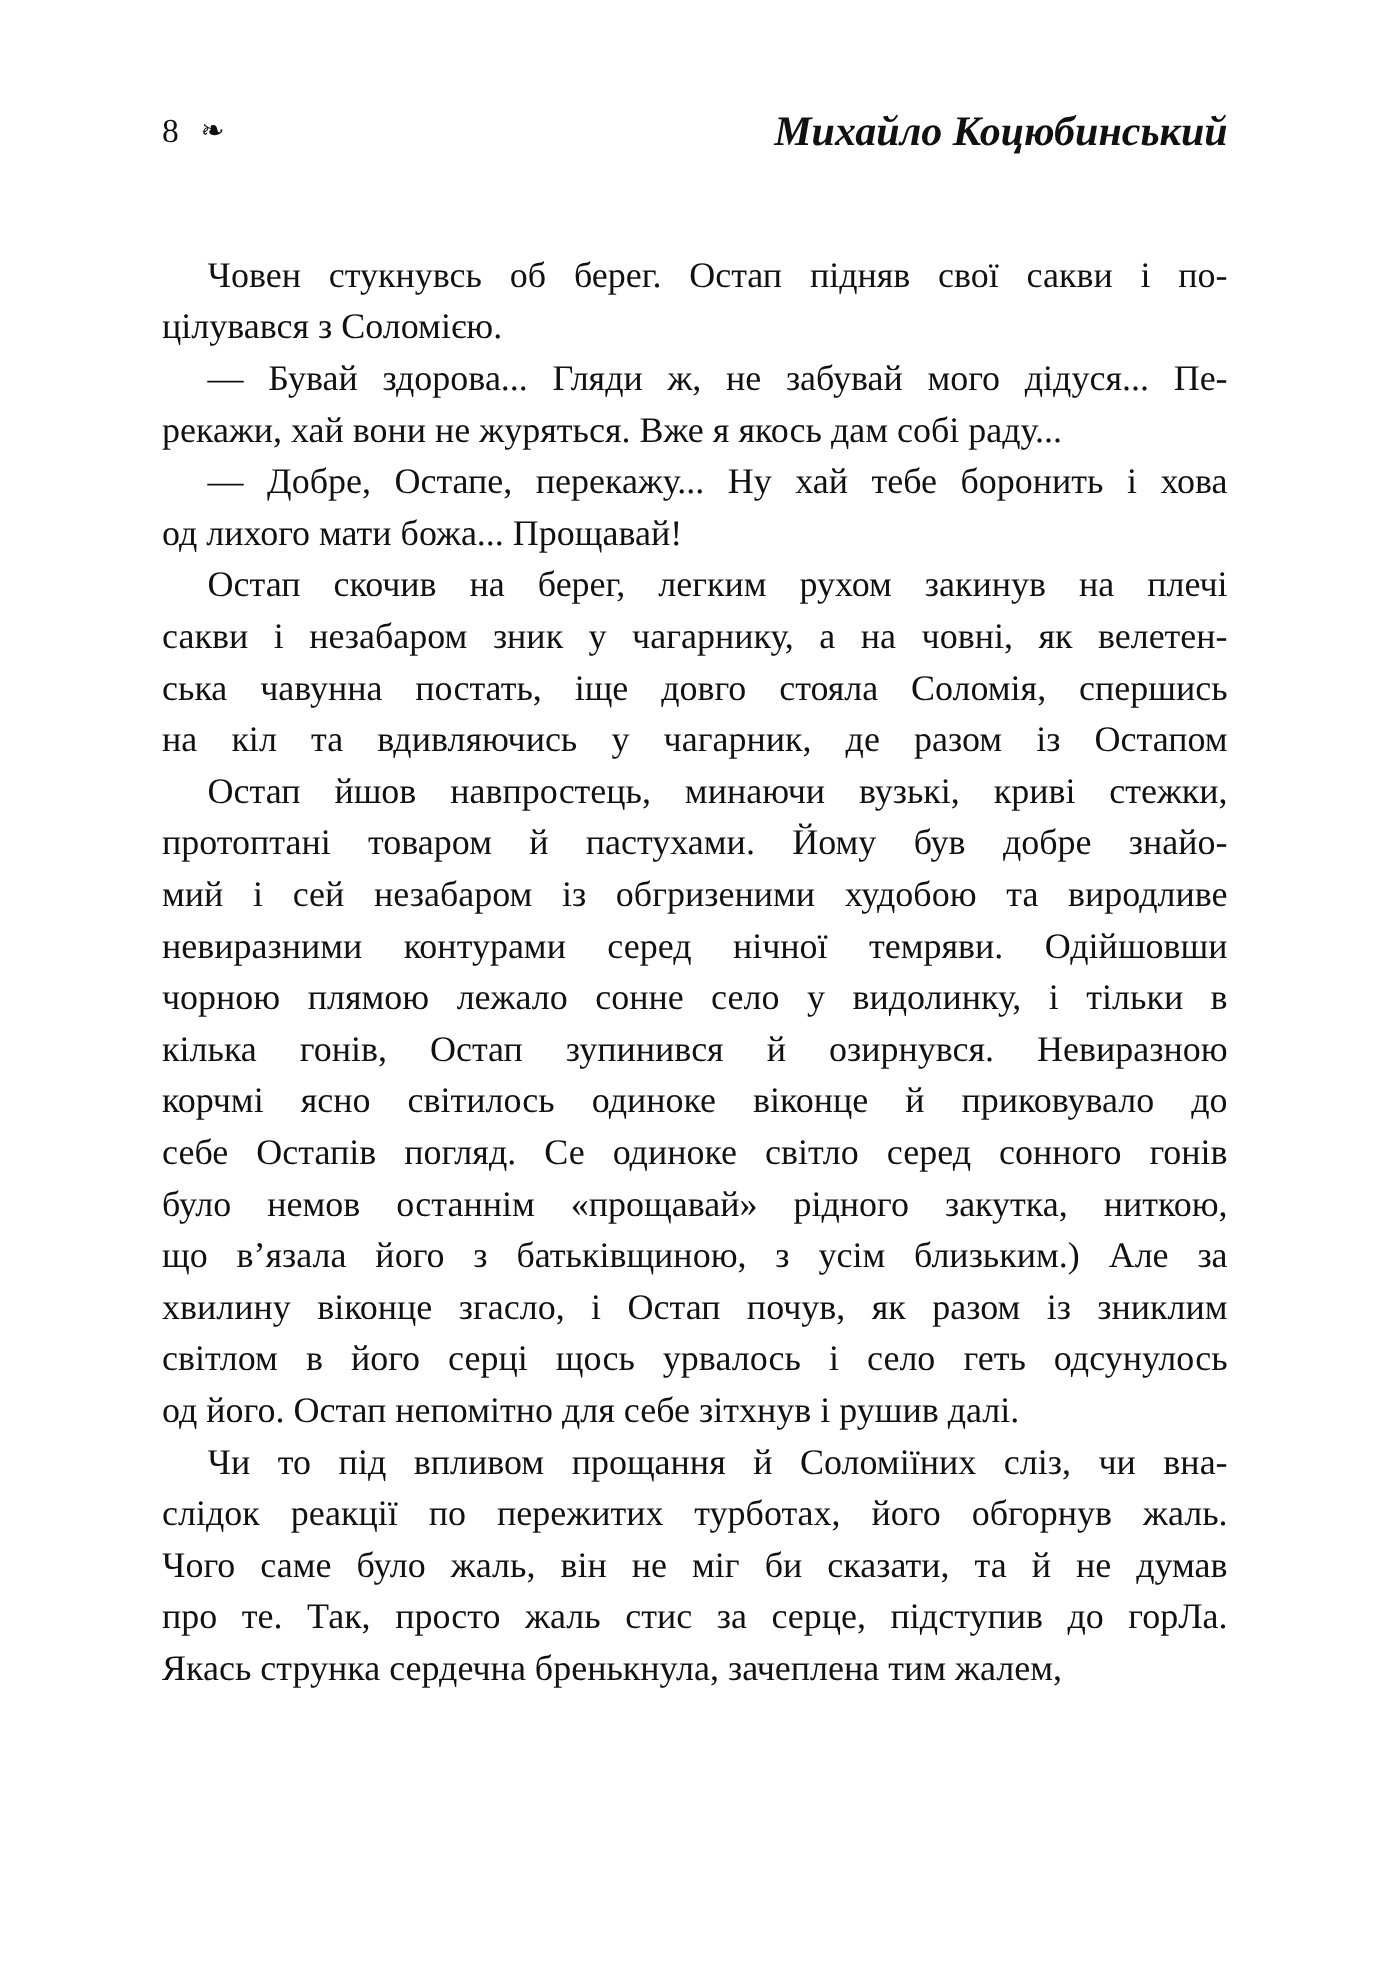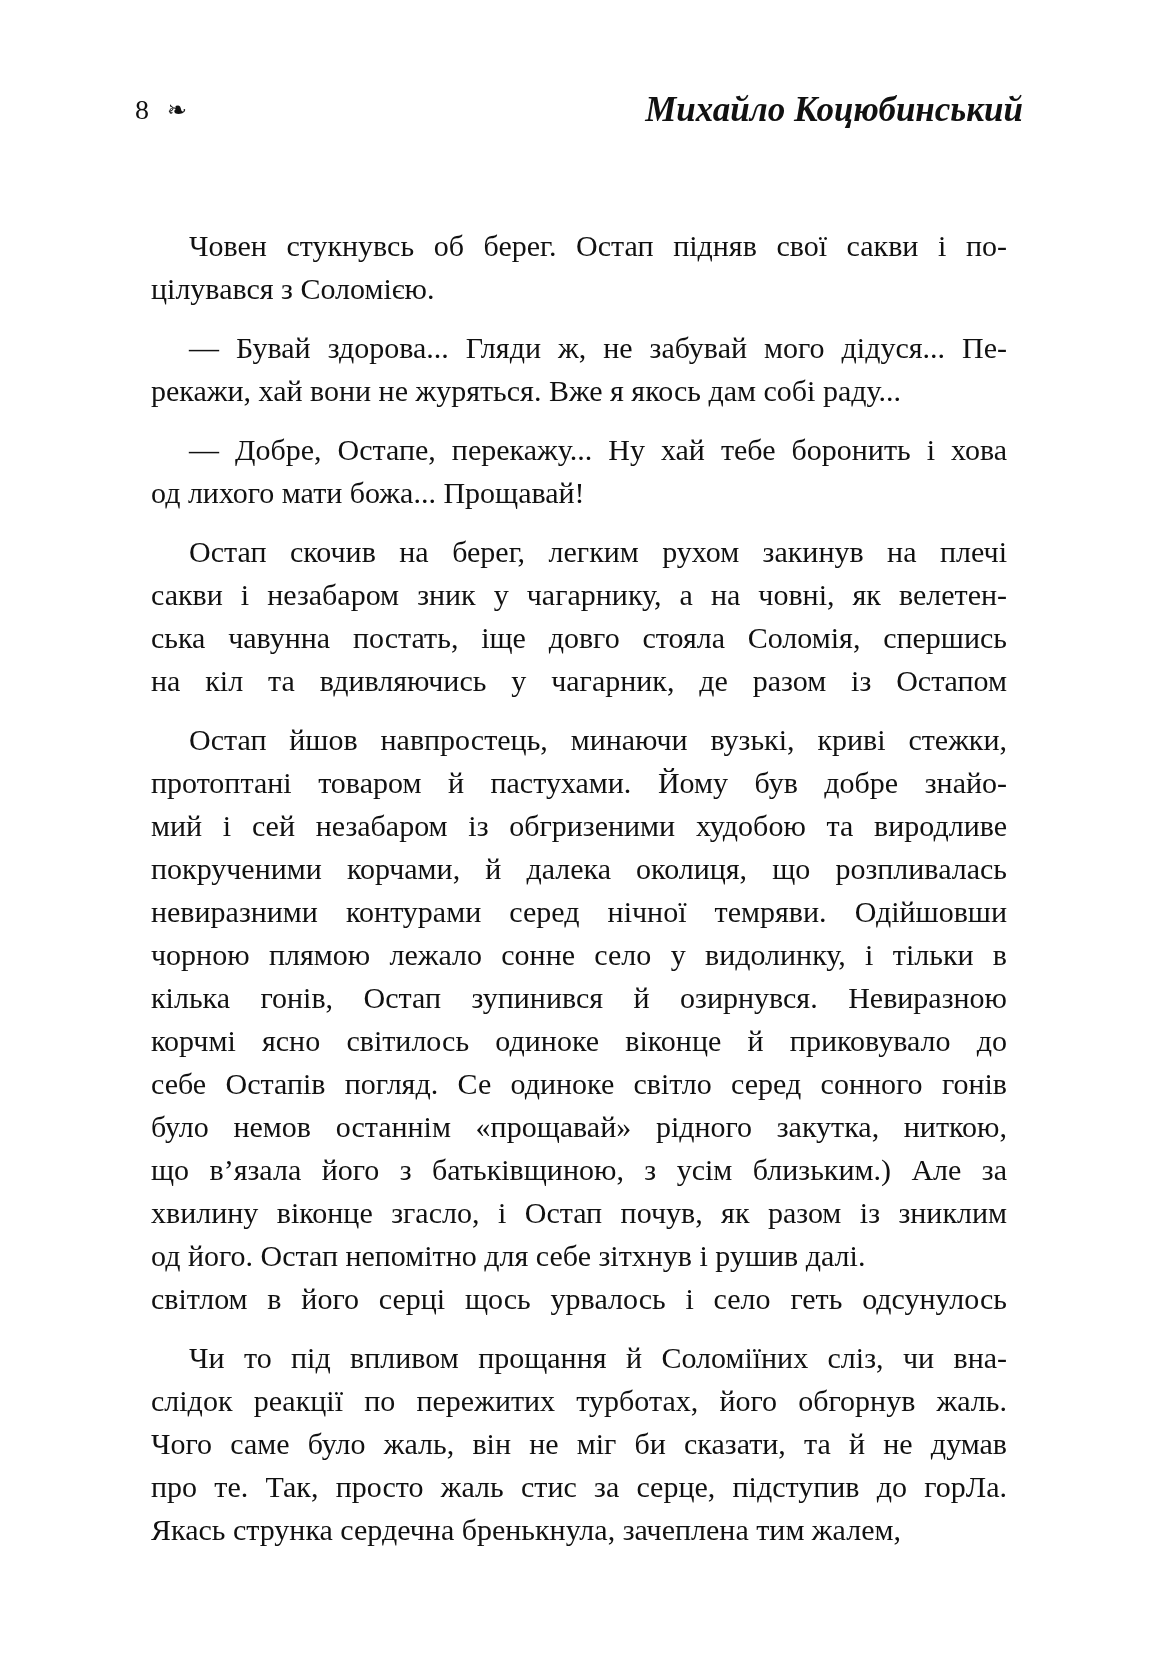--- a/index.html
+++ b/index.html
@@ -50,21 +50,21 @@
   }
   .text-block {
     position: absolute;
     top: 208px;
     left: 135px;
     width: 888px;
     font-size: 30px;
     line-height: 43px;
   }
   .para {
-    margin: 16px;
+    margin: 0;
     padding: 0;
   }
   .line {
     text-align: justify;
     text-align-last: justify;
     white-space: normal;
     height: 43px;
     overflow: visible;
   }
   .line.first {
@@ -102,31 +102,30 @@
       <div class="para">
         <div class="line first">Остап скочив на берег, легким рухом закинув на плечі</div>
         <div class="line">сакви і незабаром зник у чагарнику, а на човні, як велетен-</div>
         <div class="line">ська чавунна постать, іще довго стояла Соломія, спершись</div>
         <div class="line">на кіл та вдивляючись у чагарник, де разом із Остапом</div>
       </div>
       <div class="para">
         <div class="line first">Остап йшов навпростець, минаючи вузькі, криві стежки,</div>
         <div class="line">протоптані товаром й пастухами. Йому був добре знайо-</div>
         <div class="line">мий і сей незабаром із обгризеними худобою та виродливе</div>
-        <div class="line">покрученими корчами, й далека околиця, що розпливалась</div>
         <div class="line">невиразними контурами серед нічної темряви. Одійшовши</div>
         <div class="line">чорною плямою лежало сонне село у видолинку, і тільки в</div>
         <div class="line">кілька гонів, Остап зупинився й озирнувся. Невиразною</div>
         <div class="line">корчмі ясно світилось одиноке віконце й приковувало до</div>
         <div class="line">себе Остапів погляд. Се одиноке світло серед сонного гонів</div>
         <div class="line">було немов останнім «прощавай» рідного закутка, ниткою,</div>
         <div class="line">що в’язала його з батьківщиною, з усім близьким.) Але за</div>
         <div class="line">хвилину віконце згасло, і Остап почув, як разом із зниклим</div>
+        <div class="line">світлом в його серці щось урвалось і село геть одсунулось</div>
         <div class="line last">од його. Остап непомітно для себе зітхнув і рушив далі.</div>
-        <div class="line">світлом в його серці щось урвалось і село геть одсунулось</div>
       </div>
       <div class="para">
         <div class="line first">Чи то під впливом прощання й Соломіїних сліз, чи вна-</div>
         <div class="line">слідок реакції по пережитих турботах, його обгорнув жаль.</div>
         <div class="line">Чого саме було жаль, він не міг би сказати, та й не думав</div>
         <div class="line">про те. Так, просто жаль стис за серце, підступив до горЛа.</div>
         <div class="line last">Якась струнка сердечна бренькнула, зачеплена тим жалем,</div>
       </div>
     </main>
 </div>

